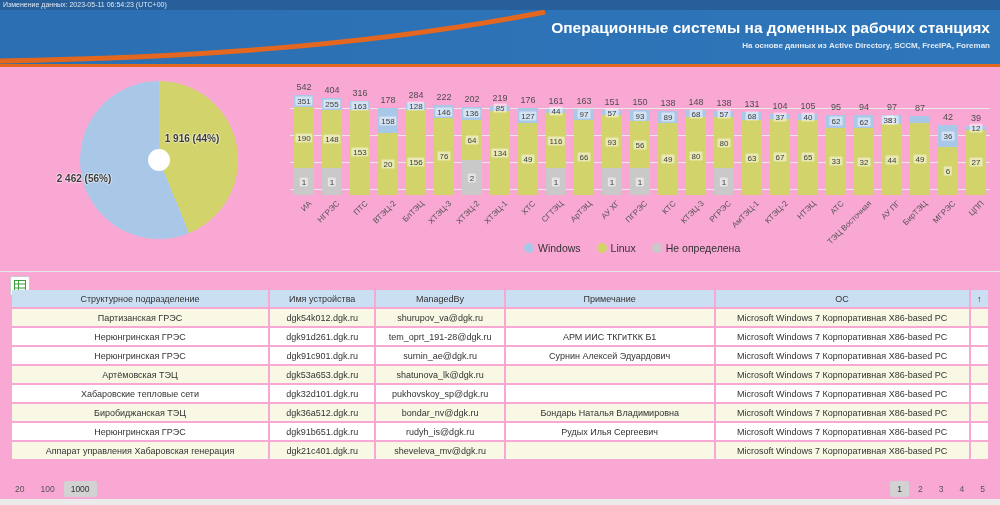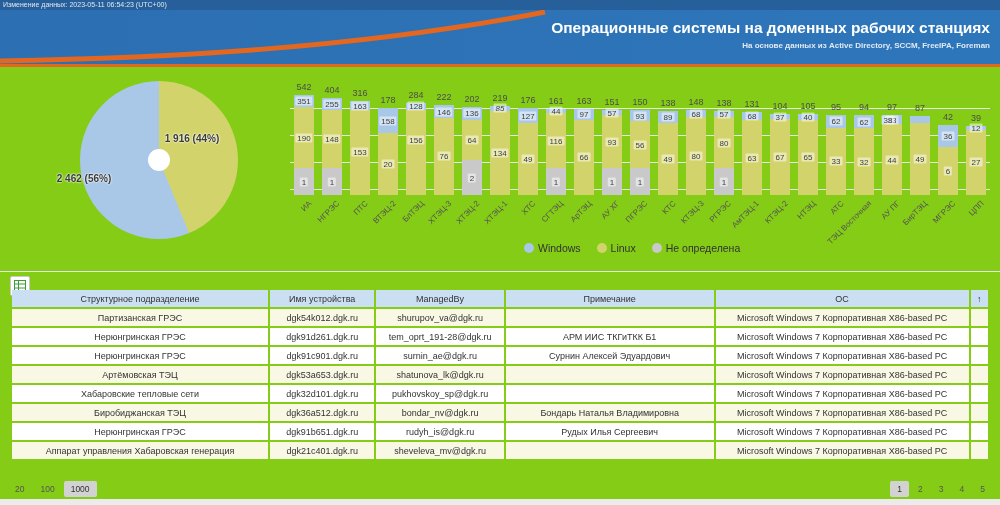--- a/index.html
+++ b/index.html
@@ -1,18 +1,18 @@
 <!DOCTYPE html>
 <html><head>
 <meta charset="utf-8">
 <style>
   * { margin:0; padding:0; box-sizing:border-box; }
   html,body { width:1000px; height:505px; overflow:hidden; background:#fff;
               font-family:"Liberation Sans", sans-serif; }
-  .stage { position:relative; width:1000px; height:505px; background:#84cc16; overflow:hidden; }
+  .stage { position:relative; width:1000px; height:505px; background:#f9a8d4; overflow:hidden; }
 
   
   .topbar { position:absolute; left:0; top:0; width:100%; height:10px; background:#275f9b; }
   .topbar span { font-size:7px; line-height:10px; color:#dce8f4; padding-left:3px; display:block; }
 
   
   .header { position:absolute; left:0; top:10px; width:100%; height:57px;
             background:linear-gradient(90deg,#2c6fb2,#2e76ba); border-bottom:3px solid #e4671f; overflow:hidden; }
   .header .swoosh { position:absolute; left:0; top:0; }
   .header .title { position:absolute; right:10px; top:9px; font-size:15.5px; font-weight:bold; color:#fff; white-space:nowrap; }
@@ -114,21 +114,21 @@
           <span class="seg-label" style="left: 70px; bottom: 89.5px;">163</span>
           <span class="total-label" style="left: 70px; bottom: 96.7px;">316</span>
           <span class="x-label" style="right: 627px;">ПТС</span>
           <div class="bar-segment" style="left: 88px; width: 20px; bottom: 0px; height: 61.6px; background: rgb(211, 211, 107);"></div>
           <span class="seg-label" style="left: 98px; bottom: 30.8px;">20</span>
           <div class="bar-segment" style="left: 88px; width: 20px; bottom: 61.6px; height: 25.4px; background: rgb(169, 199, 231);"></div>
           <span class="seg-label" style="left: 98px; bottom: 74.3px;">158</span>
           <span class="total-label" style="left: 98px; bottom: 90px;">178</span>
           <span class="x-label" style="right: 599px;">ВТЭЦ-2</span>
           <div class="bar-segment" style="left: 116px; width: 20px; bottom: 0px; height: 85.5px; background: rgb(211, 211, 107);"></div>
-          <span class="seg-label" style="left: 126px; bottom: 55px;">156</span>
+          <span class="seg-label" style="left: 126px; bottom: 33px;">156</span>
           <div class="bar-segment" style="left: 116px; width: 20px; bottom: 85.5px; height: 7px; background: rgb(169, 199, 231);"></div>
           <span class="seg-label" style="left: 126px; bottom: 89px;">128</span>
           <span class="total-label" style="left: 126px; bottom: 95.5px;">284</span>
           <span class="x-label" style="right: 571px;">БлТЭЦ</span>
           <div class="bar-segment" style="left: 144px; width: 20px; bottom: 0px; height: 77.2px; background: rgb(211, 211, 107);"></div>
           <span class="seg-label" style="left: 154px; bottom: 38.6px;">76</span>
           <div class="bar-segment" style="left: 144px; width: 20px; bottom: 77.2px; height: 12.5px; background: rgb(169, 199, 231);"></div>
           <span class="seg-label" style="left: 154px; bottom: 83.4px;">146</span>
           <span class="total-label" style="left: 154px; bottom: 92.6px;">222</span>
           <span class="x-label" style="right: 543px;">ХТЭЦ-3</span>

